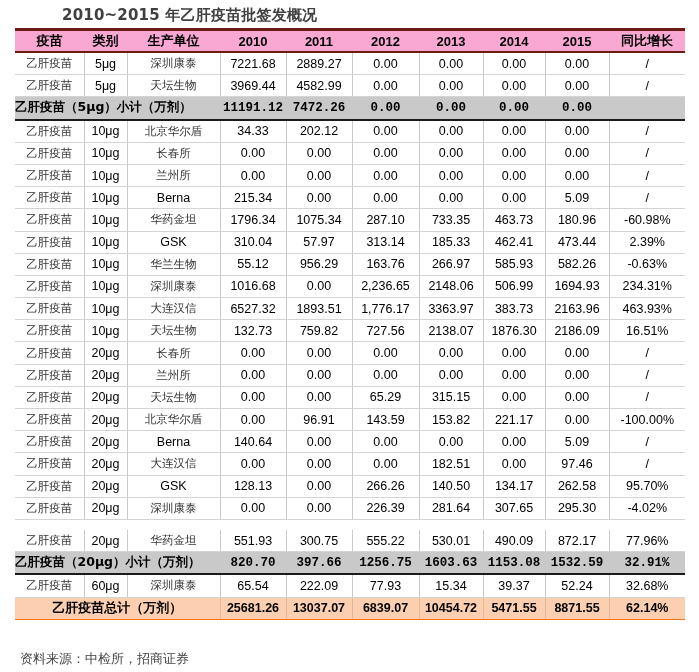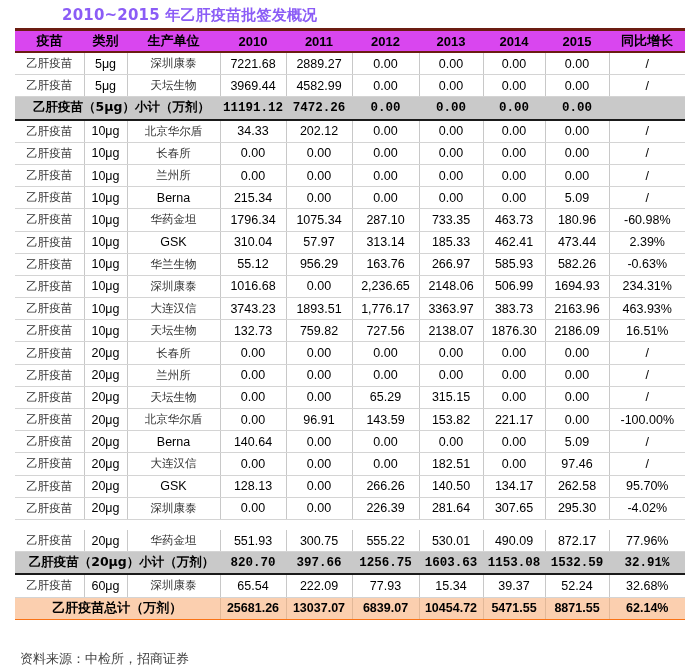--- a/index.html
+++ b/index.html
@@ -1,29 +1,29 @@
 <!DOCTYPE html>
 <html><head>
 <meta charset="utf-8">
 <style>
   html, body { margin:0; padding:0; background:#ffffff; }
   body { width:699px; height:672px; position:relative; overflow:hidden; font-family:"Liberation Sans", "DejaVu Sans", sans-serif; color:#000; }
-  .title { position:absolute; left:62px; top:6px; font-size:15px; font-weight:bold; color:#8b5cf6; font-family:"DejaVu Sans", sans-serif; letter-spacing:0.2px; }
+  .title { position:absolute; left:62px; top:6px; font-size:15px; font-weight:bold; color:#404040; font-family:"DejaVu Sans", sans-serif; letter-spacing:0.2px; }
   table { position:absolute; left:15px; top:28px; border-collapse:collapse; table-layout:fixed; width:666px; }
   col.c0 { width:69px; } col.c1 { width:43px; } col.c2 { width:93px; }
   col.c3 { width:66px; } col.c4 { width:66px; } col.c5 { width:67px; }
   col.c6 { width:64px; } col.c7 { width:62px; } col.c8 { width:64px; }
   col.c9 { width:76px; }
   td, th { height:21.2px; padding:0; text-align:center; font-size:12.5px; border-left:1px solid #c8c8c8; border-bottom:1px solid #d4d4d4; white-space:nowrap; overflow:hidden; }
   td:first-child, th:first-child { border-left:none; }
-  thead th { background:#d946ef; font-weight:bold; font-size:13px; border-top:3px solid #6b1d12; border-bottom:2px solid #6b1d12; border-left:none; height:20px; }
+  thead th { background:#f9a8d4; font-weight:bold; font-size:13px; border-top:3px solid #6b1d12; border-bottom:2px solid #6b1d12; border-left:none; height:20px; }
   .cn { font-family:"DejaVu Serif", serif; font-size:11.5px; color:#333;margin-top:8px; }
   .cnb { font-family:"DejaVu Sans", sans-serif; font-weight:bold; }
   tr.sub td { background:#c9c9c9; font-weight:bold; font-size:12.5px; border-left:none; border-bottom:2px solid #1a1a1a;font-family:Liberation Mono, monospace; }
-  tr.sub td.lbl { text-align:center; padding-left:8px; font-family:"DejaVu Sans", sans-serif; font-size:12.5px; }
+  tr.sub td.lbl { text-align:left; font-family:"DejaVu Sans", sans-serif; font-size:12.5px; }
   tr.total td { background:#fbcfaf; font-weight:bold; border-left:1px solid #e2b898; border-bottom:1px solid #f97316; }
   tr.total td.lbl { border-left:none; font-family:"DejaVu Sans", sans-serif; font-size:13px; }
   tr.gap td { height:10px; border:none; background:#fff; }
   .source { position:absolute; left:20px; top:650px; font-size:13px; color:#444; font-family:"DejaVu Serif", serif; }
 </style>
 </head>
 <body>
 
 <div class="title">2010~2015 年乙肝疫苗批签发概况</div>
 
@@ -182,21 +182,21 @@
         <td>2,236.65</td>
         <td>2148.06</td>
         <td>506.99</td>
         <td>1694.93</td>
         <td>234.31%</td>
       </tr>
       <tr>
         <td class="cn">乙肝疫苗</td>
         <td>10μg</td>
         <td class="cn">大连汉信</td>
-        <td>3743.23</td>
+        <td>6527.32</td>
         <td>1893.51</td>
         <td>1,776.17</td>
         <td>3363.97</td>
         <td>383.73</td>
         <td>2163.96</td>
         <td>463.93%</td>
       </tr>
       <tr>
         <td class="cn">乙肝疫苗</td>
         <td>10μg</td>

